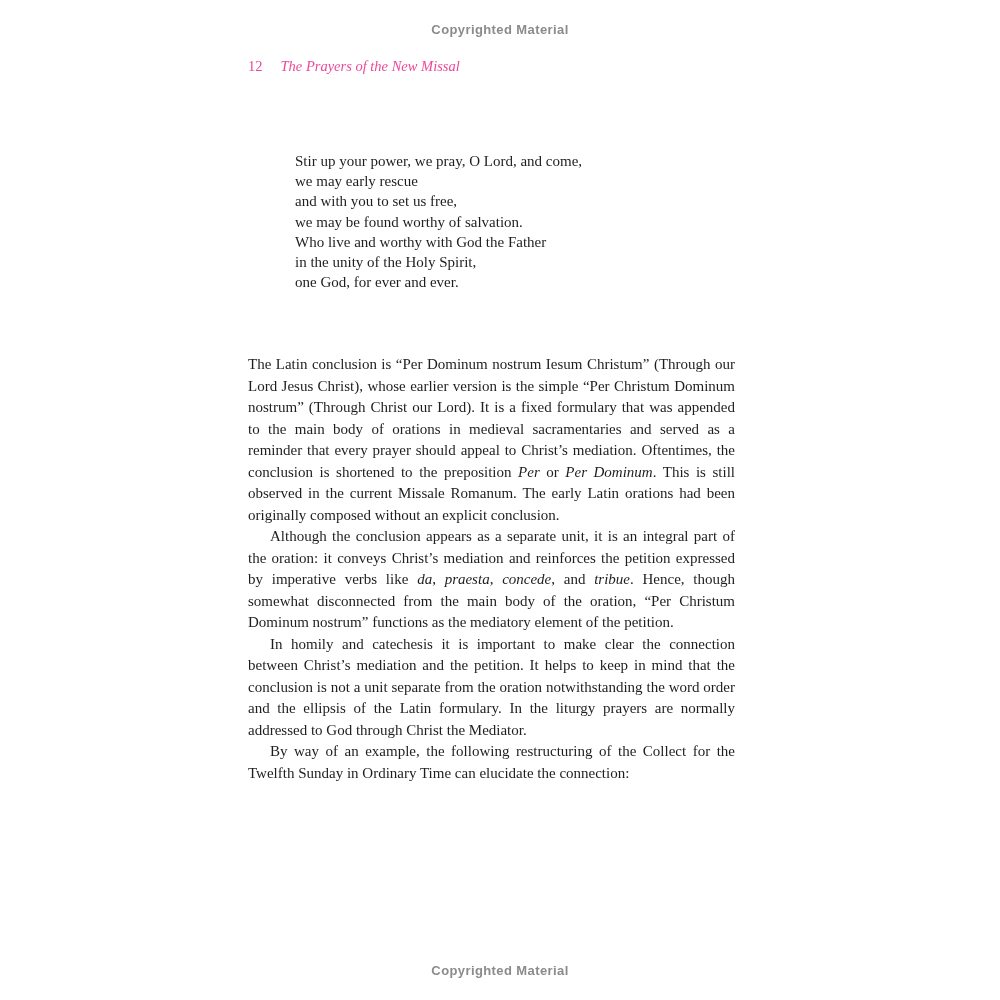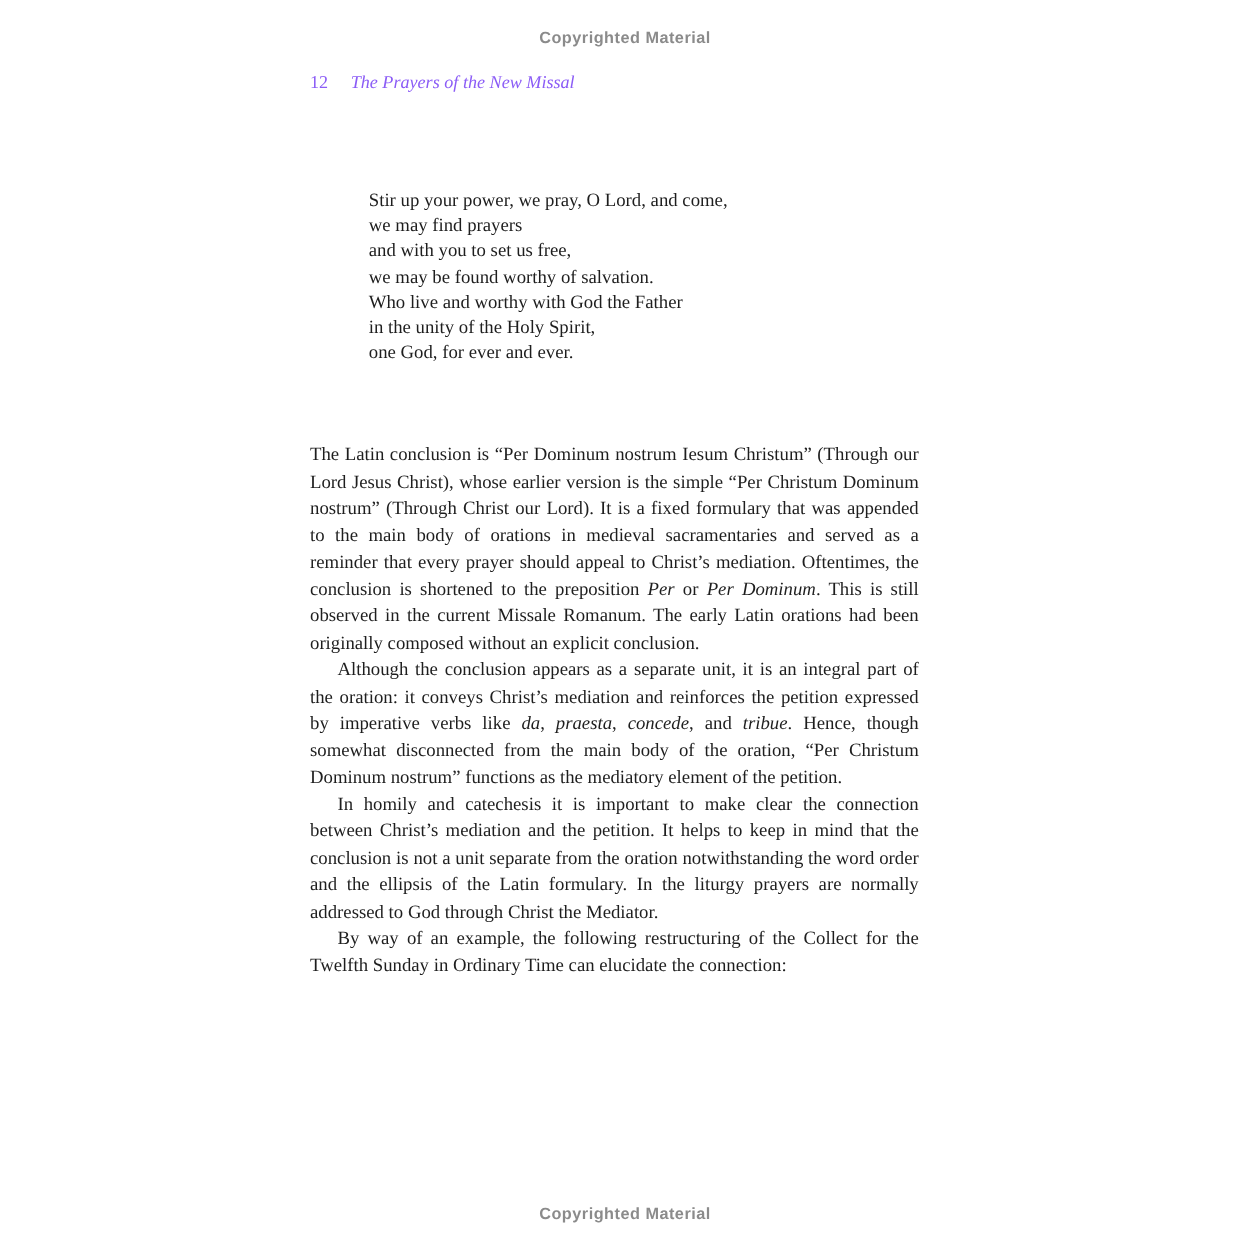--- a/index.html
+++ b/index.html
@@ -28,21 +28,21 @@
     letter-spacing: 0.4px;
   }
   .copyright.top { top: 22px; }
   .copyright.bottom { top: 963px; }
 
   .runhead {
     position: absolute;
     left: 248px;
     top: 58px;
     font-size: 14.5px;
-    color: #8b5cf6;
+    color: #ec4899;
     white-space: nowrap;
   }
   .runhead .pagenum {
     display: inline-block;
     margin-right: 18px;
     font-style: normal;
   }
   .runhead .title { font-style: italic; }
 
   .col {
@@ -78,21 +78,21 @@
 
   <div class="copyright top">Copyrighted Material</div>
 
   <div class="runhead">
     <span class="pagenum">12</span><span class="title">The Prayers of the New Missal</span>
   </div>
 
 
   <div id="quote">
       <div class="qline">Stir up your power, we pray, O Lord, and come,</div>
-      <div class="qline">we may find prayers</div>
+      <div class="qline">we may early rescue</div>
       <div class="qline">and with you to set us free,</div>
       <div class="qline">we may be found worthy of salvation.</div>
       <div class="qline">Who live and worthy with God the Father</div>
       <div class="qline">in the unity of the Holy Spirit,</div>
       <div class="qline">one God, for ever and ever.</div>
     </div>
 
   <div class="col" id="bodyflow">
       <p class="para"><span>The Latin conclusion is “Per Dominum nostrum Iesum Christum” (Through our Lord Jesus Christ), whose earlier version is the simple “Per Christum Dominum nostrum” (Through Christ our Lord). It is a fixed formulary that was appended to the main body of orations in medieval sacramentaries and served as a reminder that every prayer should appeal to Christ’s mediation. Oftentimes, the conclusion is shortened to the preposition </span><i>Per</i><span> or </span><i>Per Dominum</i><span>. This is still observed in the current Missale Romanum. The early Latin orations had been originally composed without an explicit conclusion.</span></p>
       <p class="para indent"><span>Although the conclusion appears as a separate unit, it is an integral part of the oration: it conveys Christ’s mediation and reinforces the petition expressed by imperative verbs like </span><i>da</i><span>, </span><i>praesta</i><span>, </span><i>concede</i><span>, and </span><i>tribue</i><span>. Hence, though somewhat disconnected from the main body of the oration, “Per Christum Dominum nostrum” functions as the mediatory element of the petition.</span></p>

